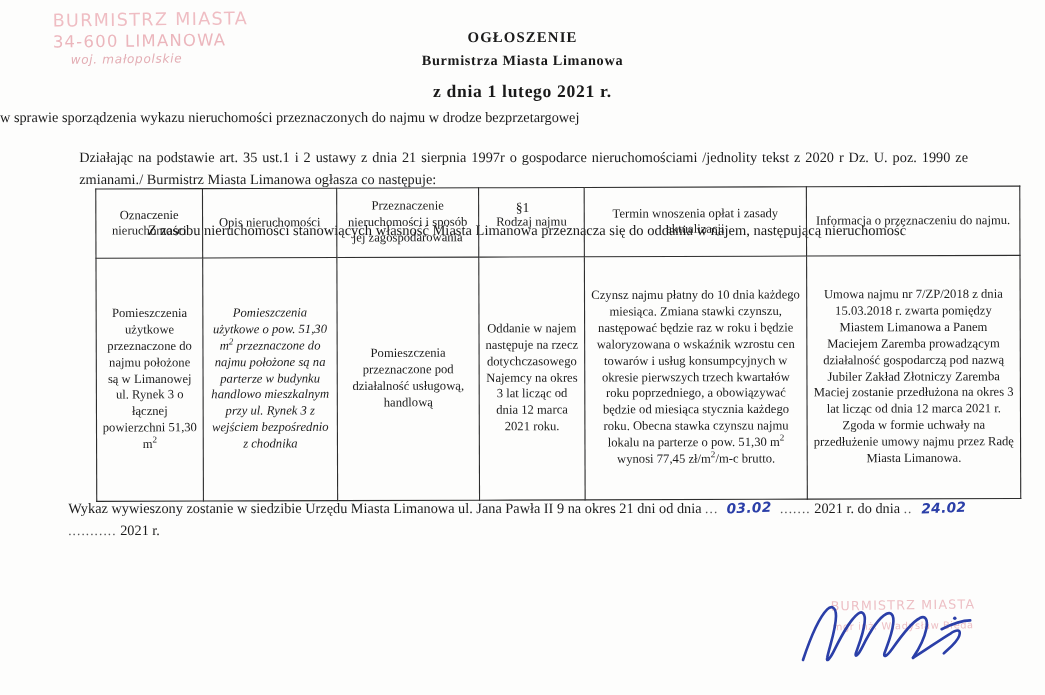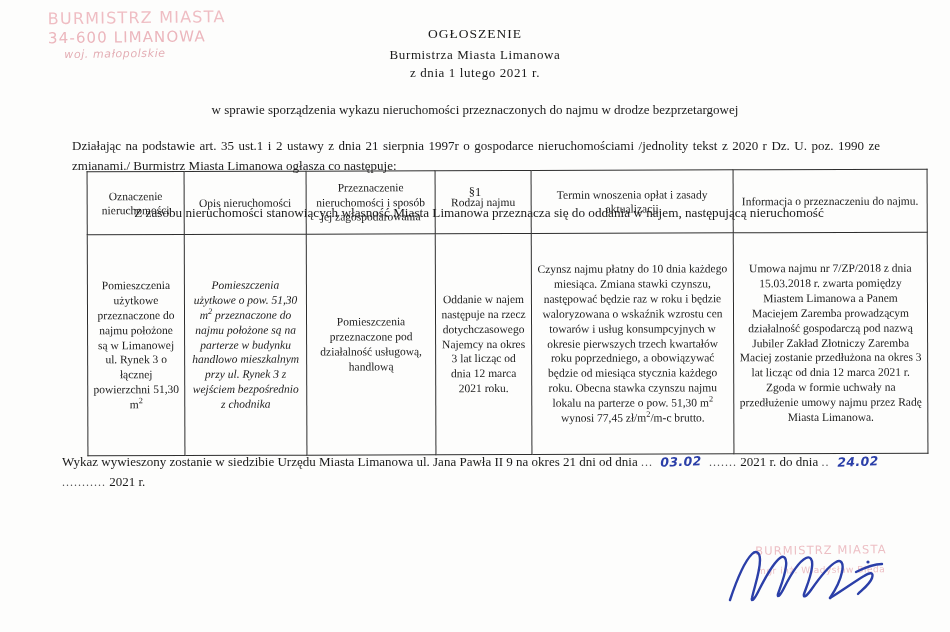--- a/index.html
+++ b/index.html
@@ -44,29 +44,29 @@
     font-size: 11px;
     letter-spacing: 0.6px;
     margin-left: 16px;
     color: #dfa0a8;
     font-style: italic;
   }
 
   
   .doc-title {
     text-align: center;
-    font-weight: normal;
+    font-weight: bold;
     letter-spacing: 0.6px;
   }
   #title-main   { margin-top: 26px; font-size: 13.5px; letter-spacing: 1px; }
   #title-sub    { margin-top: 5px;  font-size: 13px; }
-  #title-date   { margin-top: 2px;  font-size: 13px; }
+  #title-date   { margin-top: 12px;  font-size: 16px; }
   #title-matter {
-    margin-top: 21px;
-    text-align: center;
+    margin-top: 6px;
+    text-align: left;
     font-size: 13px;
     font-weight: normal;
   }
 
   
   #legal-basis {
     margin: 18px 70px 0 72px;
     font-size: 13px;
     text-align: justify;
     line-height: 1.5;

